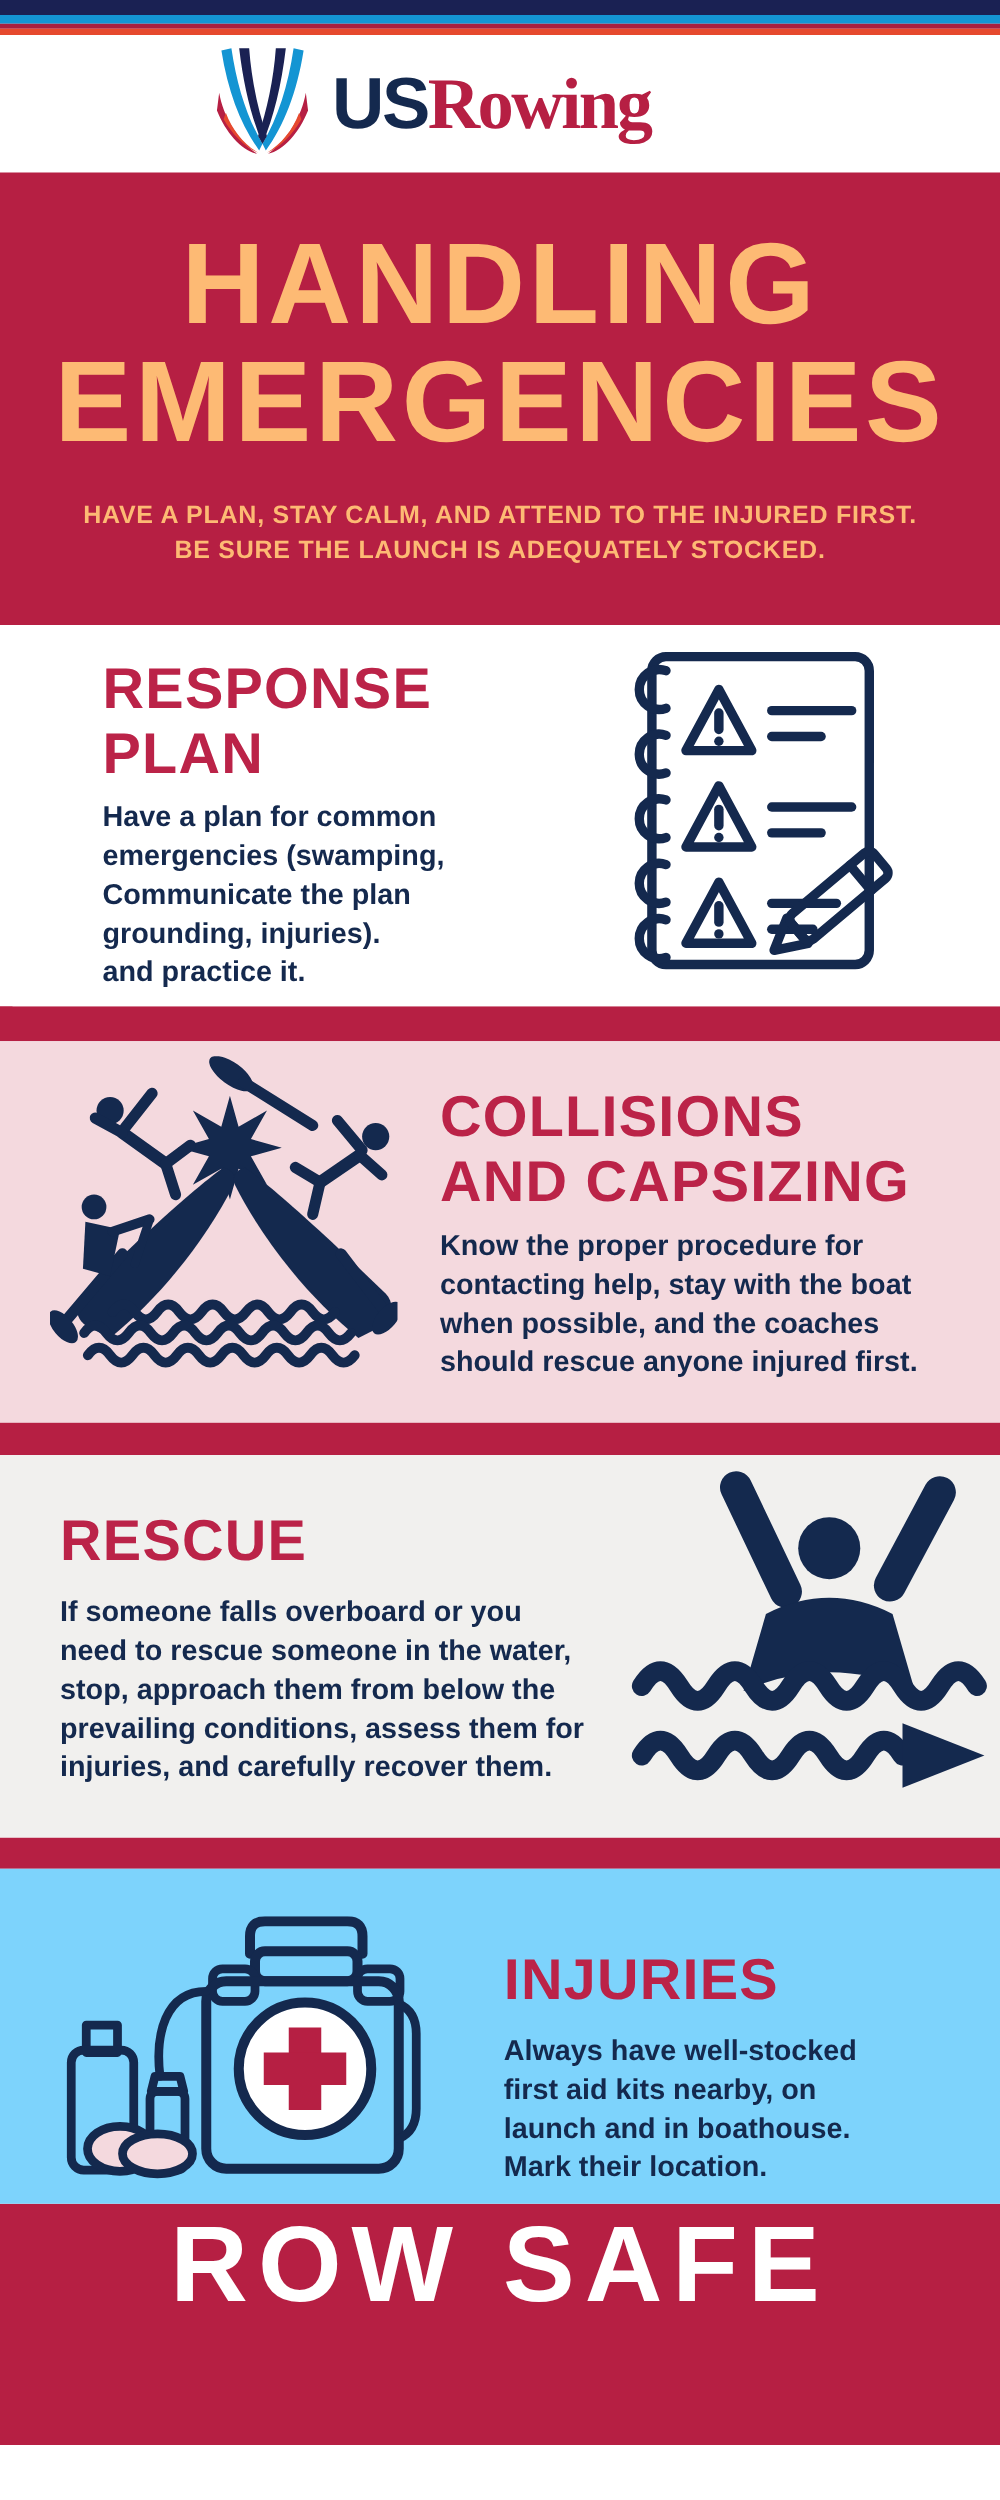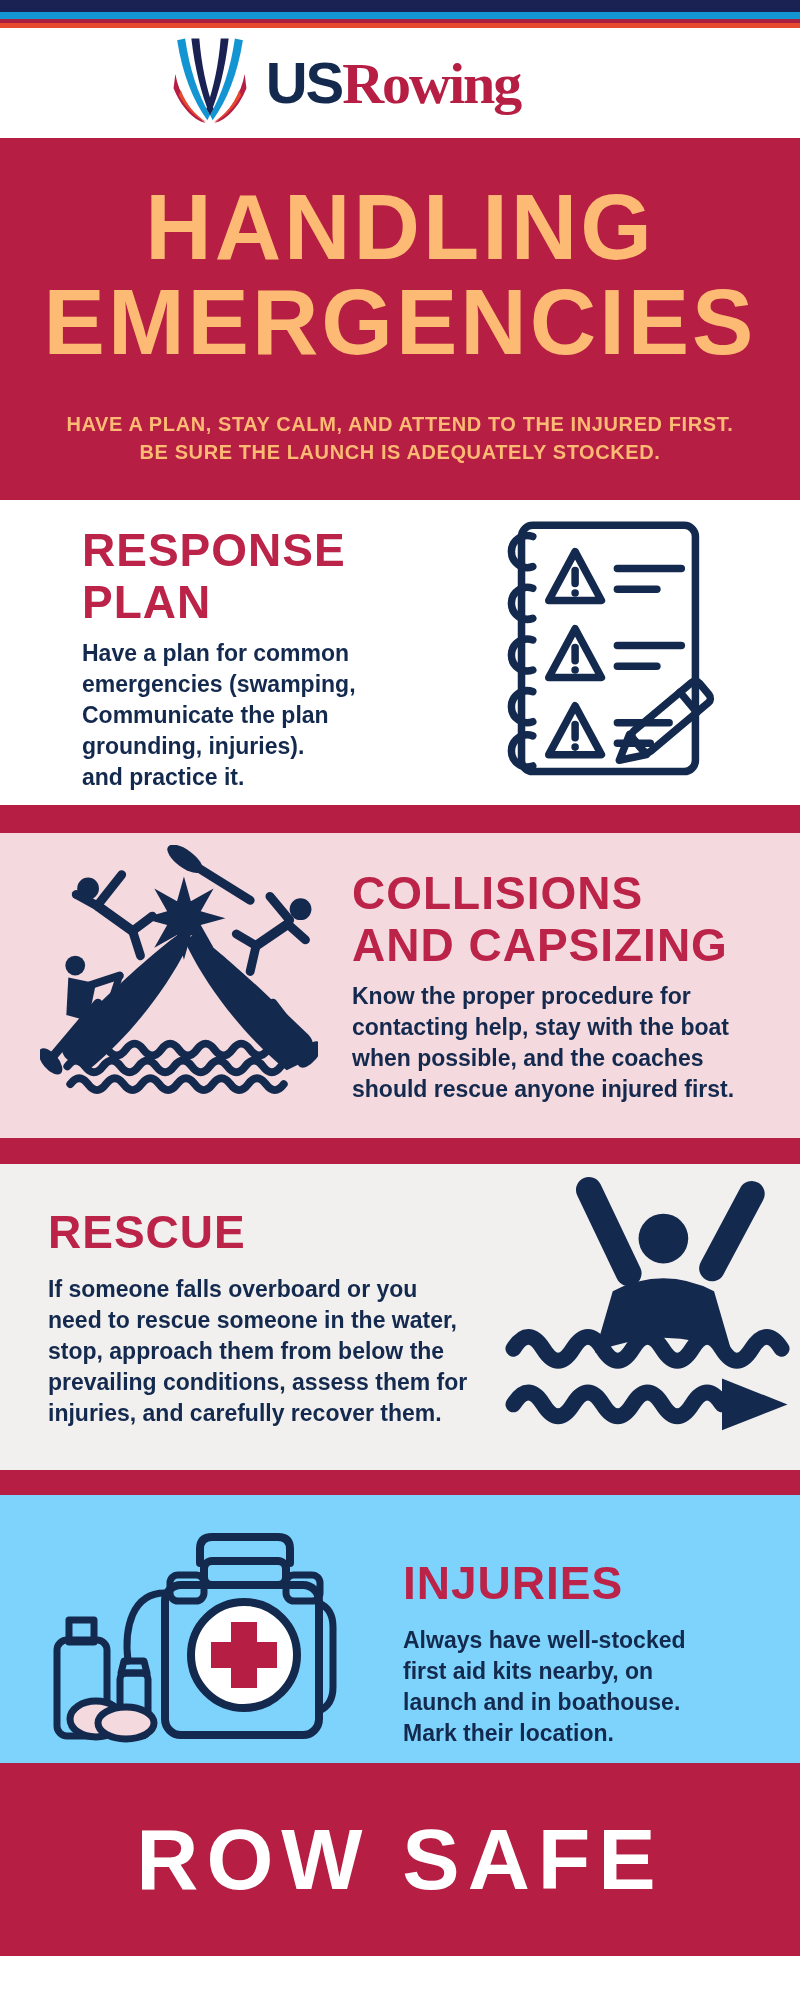--- a/index.html
+++ b/index.html
@@ -18,21 +18,21 @@
   .logo-header { height:110px; background:#ffffff; display:flex; align-items:center; justify-content:center; }
   .logo-wrap { display:flex; align-items:center; gap:16px; transform:translateX(-55px); }
   .logo-emblem { width:80px; height:98px; }
   .wordmark { font-size:58px; font-weight:800; letter-spacing:-2px; line-height:1; }
   .wm-us { color:#14294e; }
   .wm-rowing { color:#b61f43;font-family:Liberation Serif, serif; }
 
   
   .title-band { height:362px; background:#b61f43; color:#fdba74; text-align:center; padding-top:42px; }
   .title-line { font-size:92px; font-weight:800; letter-spacing:3px; line-height:95px; }
-  .subtitle { margin-top:40px; }
+  .subtitle { margin-top:28px; }
   .subtitle-line { font-size:20px; font-weight:800; letter-spacing:0.6px; line-height:28px; }
 
   
   .divider { height:28px; background:#b61f43; }
   .divider.thin26 { height:26px; }
   .divider.thin25 { height:25px; }
   section { position:relative; }
   .sec-heading { color:#bb2348; font-size:46px; font-weight:800; letter-spacing:1px; line-height:52px; position:absolute; }
   .sec-body { color:#14294e; font-size:23px; font-weight:700; line-height:31px; position:absolute; white-space:nowrap; }
   .icon-box { position:absolute; }
@@ -53,21 +53,21 @@
 
   .s3-heading { left:48px; top:42px; }
   .s3-body { left:48px; top:110px; }
   .s3-icon { left:500px; top:10px; }
 
   .s4-icon { left:52px; top:38px; }
   .s4-heading { left:403px; top:62px; }
   .s4-body { left:403px; top:130px; }
 
   
-  .footer { height:193px; background:#b61f43; display:flex; align-items:center; justify-content:center; }
+  .footer { height:193px; background:#b61f43; display:flex; align-items:flex-start; justify-content:center; }
   .footer-text { color:#ffffff; font-size:86px; font-weight:800; letter-spacing:8px; }
 
   svg .stroke { fill:none; stroke:#14294e; stroke-linecap:round; stroke-linejoin:round; }
   svg .fillnavy { fill:#14294e; stroke:none; }
 </style>
 </head>
 <body>
 
 <div class="page">
 

